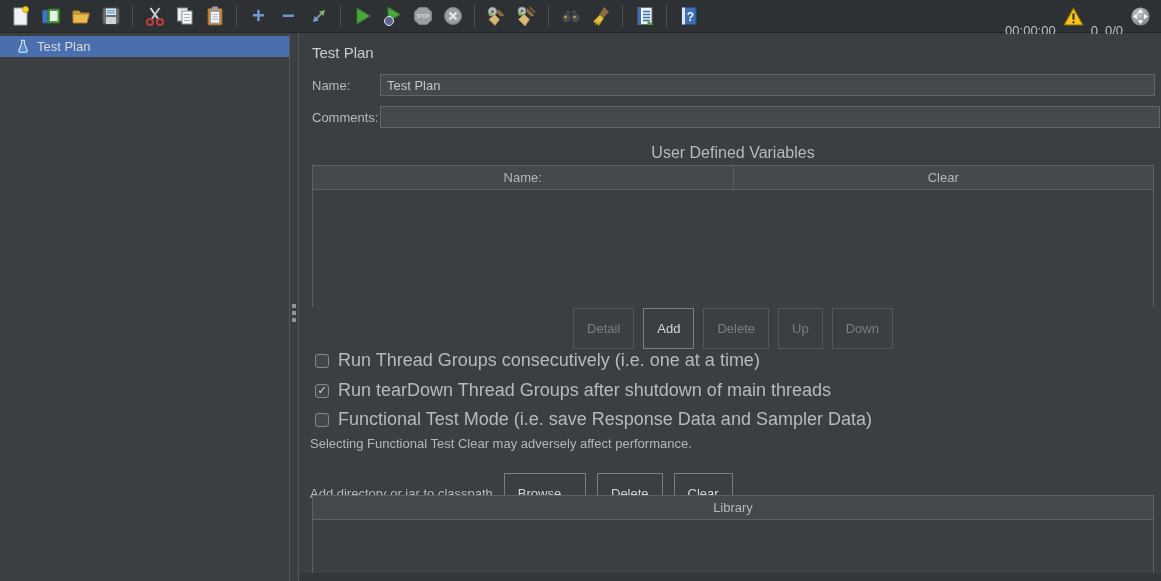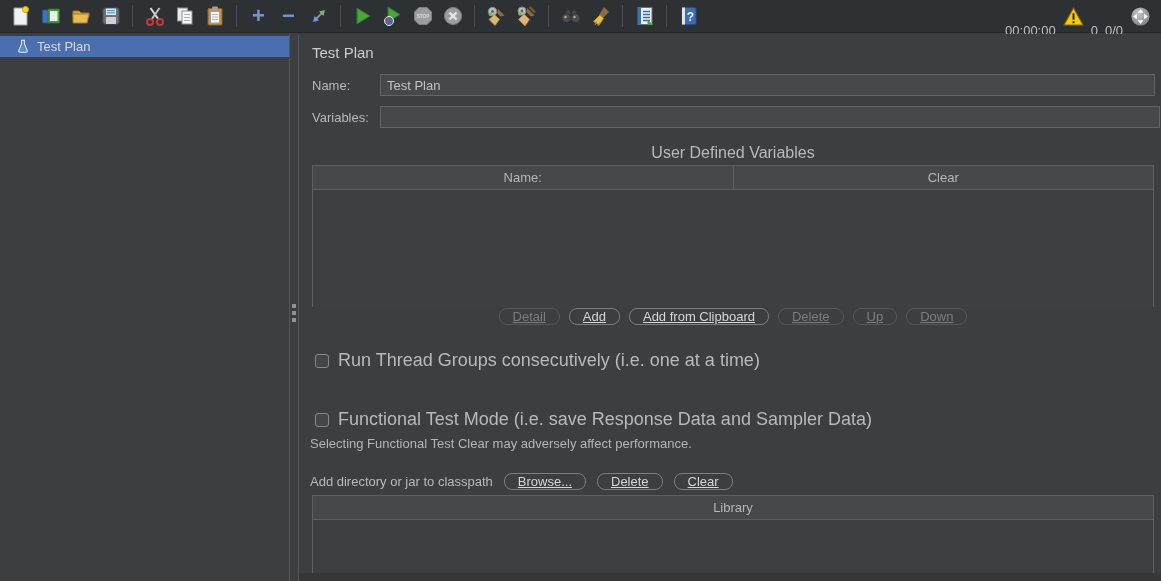--- a/index.html
+++ b/index.html
@@ -30,21 +30,21 @@
   .finput{position:absolute;height:22px;background:#45494b;border:1px solid #616567;color:#bfc3c5;font-size:13px;padding:0 6px;box-sizing:border-box;font-family:"Liberation Sans",sans-serif;outline:none;}
   .section-title{position:absolute;left:13px;width:842px;text-align:center;font-size:16px;color:#b6babc;}
 
   .jtable{position:absolute;left:13px;width:842px;border:1px solid #5c6062;box-sizing:border-box;}
   .thead{display:flex;background:#46494b;border-bottom:1px solid #5c6062;height:23px;}
   .thcell{flex:1;text-align:center;line-height:23px;font-size:13px;color:#b3b7b9;}
   .thcell + .thcell{border-left:1px solid #5c6062;}
   .tbody{background:#3d4042;}
 
   .btnrow{position:absolute;left:13px;width:842px;display:flex;justify-content:center;gap:9px;}
-  .jbtn{background:#3c3f41;border:1px solid #7b7e80;border-radius:8px;color:#d4d7d9;font-size:13px;padding:0 13px;font-family:"Liberation Sans",sans-serif;text-decoration:underline;}
+  .jbtn{background:#3c3f41;border:1px solid #7b7e80;border-radius:0;color:#d4d7d9;font-size:13px;padding:12px 13px;font-family:"Liberation Sans",sans-serif;}
   .jbtn.disabled{color:#7a7e80;border-color:#55585a;}
 
   .cbrow{position:absolute;left:16px;display:flex;align-items:center;gap:9px;}
   .cb{width:14px;height:14px;border:1px solid #85898b;border-radius:3px;background:#43474a;display:inline-flex;align-items:center;justify-content:center;box-sizing:border-box;}
   .cb.checked::after{content:"\2713";color:#d7dadc;font-size:11px;line-height:1;}
   .cbrow span.lbl{font-size:18px;color:#b6babc;}
 
   .note{position:absolute;left:11px;font-size:13px;color:#b2b6b8;}
   .cprow{position:absolute;left:11px;display:flex;align-items:center;gap:11px;}
   .cprow .lbl{font-size:13px;color:#b6babc;}
@@ -251,45 +251,48 @@
       <i></i>
     </div>
 </div>
 
 <div class="main">
   <div class="ptitle">Test Plan</div>
 
   <div class="flabel" style="left:13px;top:44px;">Name:</div>
   <input class="finput" style="left: 81px; top: 40px; width: 775px;" value="Test Plan">
 
-  <div class="flabel" style="left:13px;top:76px;">Variables:</div>
+  <div class="flabel" style="left:13px;top:76px;">Comments:</div>
   <input class="finput" style="left: 81px; top: 72px; width: 780px;" value="">
 
   <div class="section-title" style="top:110px;">User Defined Variables</div>
 
   <div class="jtable" style="top:131px;height:142px;">
     <div class="thead">
       <div class="thcell">Name:</div>
       <div class="thcell">Clear</div>
     </div>
     <div class="tbody" style="height:117px;"></div>
   </div>
 
   <div class="btnrow" style="top:274px;">
     <button class="jbtn disabled">Detail</button>
     <button class="jbtn">Add</button>
-    <button class="jbtn">Add from Clipboard</button>
     <button class="jbtn disabled">Delete</button>
     <button class="jbtn disabled">Up</button>
     <button class="jbtn disabled">Down</button>
   </div>
 
   <div class="cbrow" style="top:316px;">
     <span class="cb"></span>
     <span class="lbl">Run Thread Groups consecutively (i.e. one at a time)</span>
+  </div>
+  <div class="cbrow" style="top:346px;">
+    <span class="cb checked"></span>
+    <span class="lbl">Run tearDown Thread Groups after shutdown of main threads</span>
   </div>
   <div class="cbrow" style="top:375px;">
     <span class="cb"></span>
     <span class="lbl">Functional Test Mode (i.e. save Response Data and Sampler Data)</span>
   </div>
 
   <div class="note" style="top:402px;">Selecting Functional Test Clear may adversely affect performance.</div>
 
   <div class="cprow" style="top:439px;">
     <span class="lbl">Add directory or jar to classpath</span>

